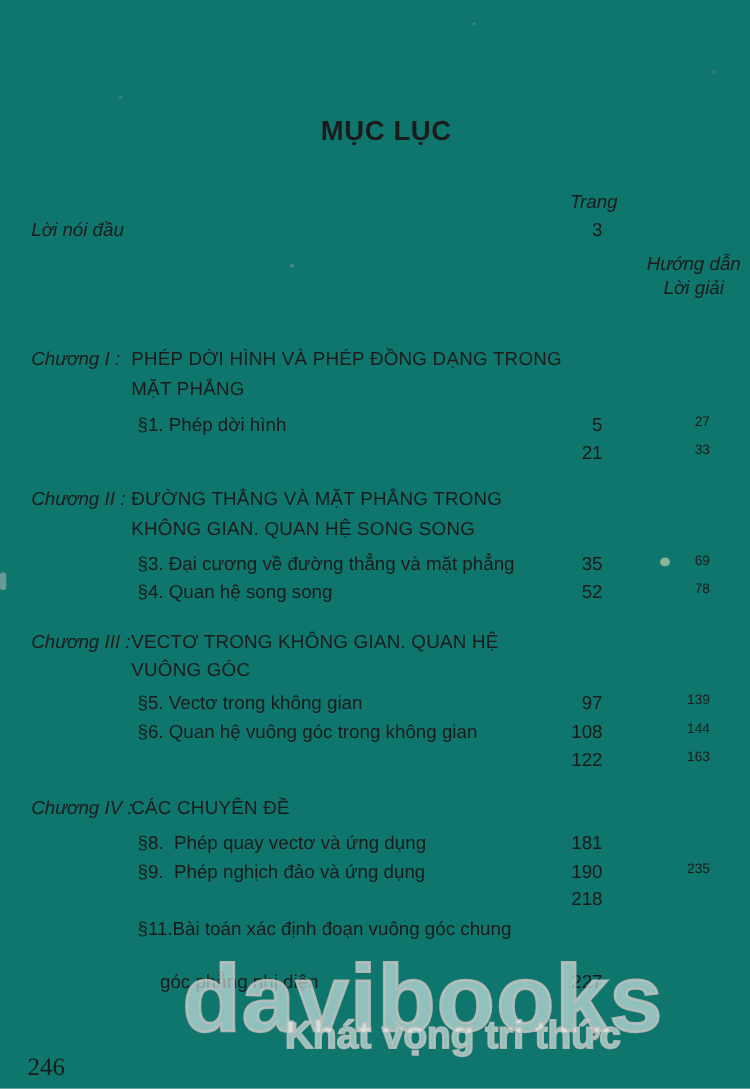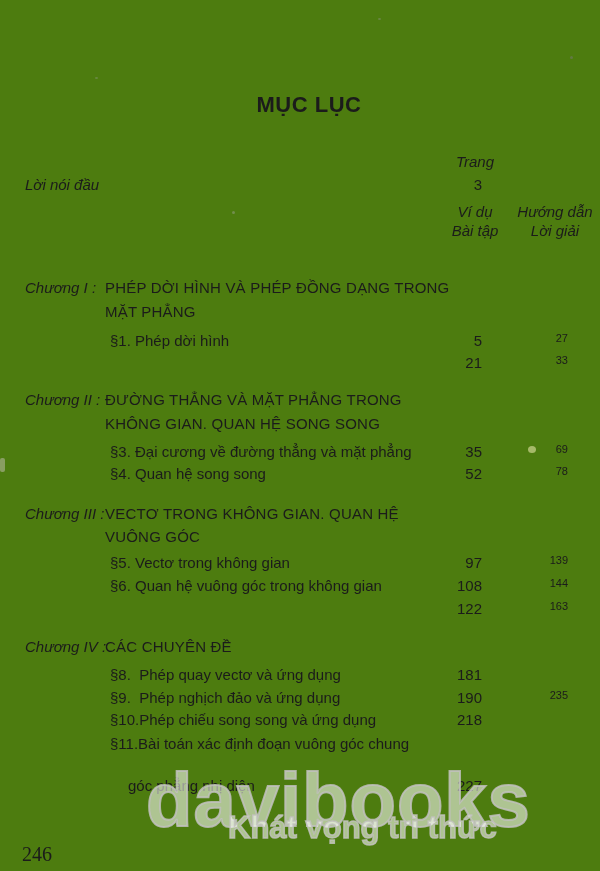--- a/index.html
+++ b/index.html
@@ -1,20 +1,20 @@
 <!DOCTYPE html>
 <html><head>
 <meta charset="utf-8">
 <style>
   html,body { margin:0; padding:0; background:#e8e8e6; }
   .page {
     position:relative;
     width:600px; height:871px;
     margin:0 auto;
-    background:#4d7c0f;
+    background:#0f766e;
     font-family:"Liberation Sans", sans-serif;
     color:#1b1b1b;
     overflow:hidden;
   }
   .abs { position:absolute; }
   .doc-title {
     top:92px; left:0; width:100%;
     text-align:center; text-indent:18px;
     font-size:22px; font-weight:bold; letter-spacing:0.5px;
   }
@@ -50,24 +50,20 @@
 <body>
 
 <div class="page">
 
   <div class="abs doc-title">MỤC LỤC</div>
 
   <div class="abs hdr-col col1-head" style="top:152px">Trang</div>
   <div class="abs ital t15" style="top:176px; left:25px">Lời nói đầu</div>
   <div class="abs c1" style="top:176px">3</div>
 
-  <div class="abs hdr-col col1-head" style="top:202px">
-    <div>Ví dụ</div>
-    <div>Bài tập</div>
-  </div>
   <div class="abs hdr-col col2-head" style="top:202px">
     <div>Hướng dẫn</div>
     <div>Lời giải</div>
   </div>
 
   <div class="abs ch-label" style="top:279px">Chương I :</div>
   <div class="abs ch-title" style="top:279px">PHÉP DỜI HÌNH VÀ PHÉP ĐỒNG DẠNG TRONG</div>
   <div class="abs ch-title" style="top:303px">MẶT PHẲNG</div>
 
   <div class="abs sec-name" style="top:332px">§1. Phép dời hình</div>
@@ -107,21 +103,20 @@
   <div class="abs ch-label" style="top:638px">Chương IV :</div>
   <div class="abs ch-title" style="top:638px">CÁC CHUYÊN ĐỀ</div>
 
   <div class="abs sec-name" style="top:666px">§8.  Phép quay vectơ và ứng dụng</div>
   <div class="abs c1" style="top:666px">181</div>
 
   <div class="abs sec-name" style="top:689px">§9.  Phép nghịch đảo và ứng dụng</div>
   <div class="abs c1" style="top:689px">190</div>
   <div class="abs c2" style="top:689px">235</div>
 
-  <div class="abs sec-name" style="top:711px">§10.Phép chiếu song song và ứng dụng</div>
   <div class="abs c1" style="top:711px">218</div>
 
   <div class="abs sec-name" style="top:735px">§11.Bài toán xác định đoạn vuông góc chung</div>
   <div class="abs sec-cont" style="top:777px">góc phẳng nhị diện</div>
   <div class="abs c1" style="top:777px">227</div>
 
   <div class="abs wm wm-logo">davibooks</div>
   <div class="abs wm wm-slogan">Khát vọng tri thức</div>
 
   <div class="abs pageno">246</div>

